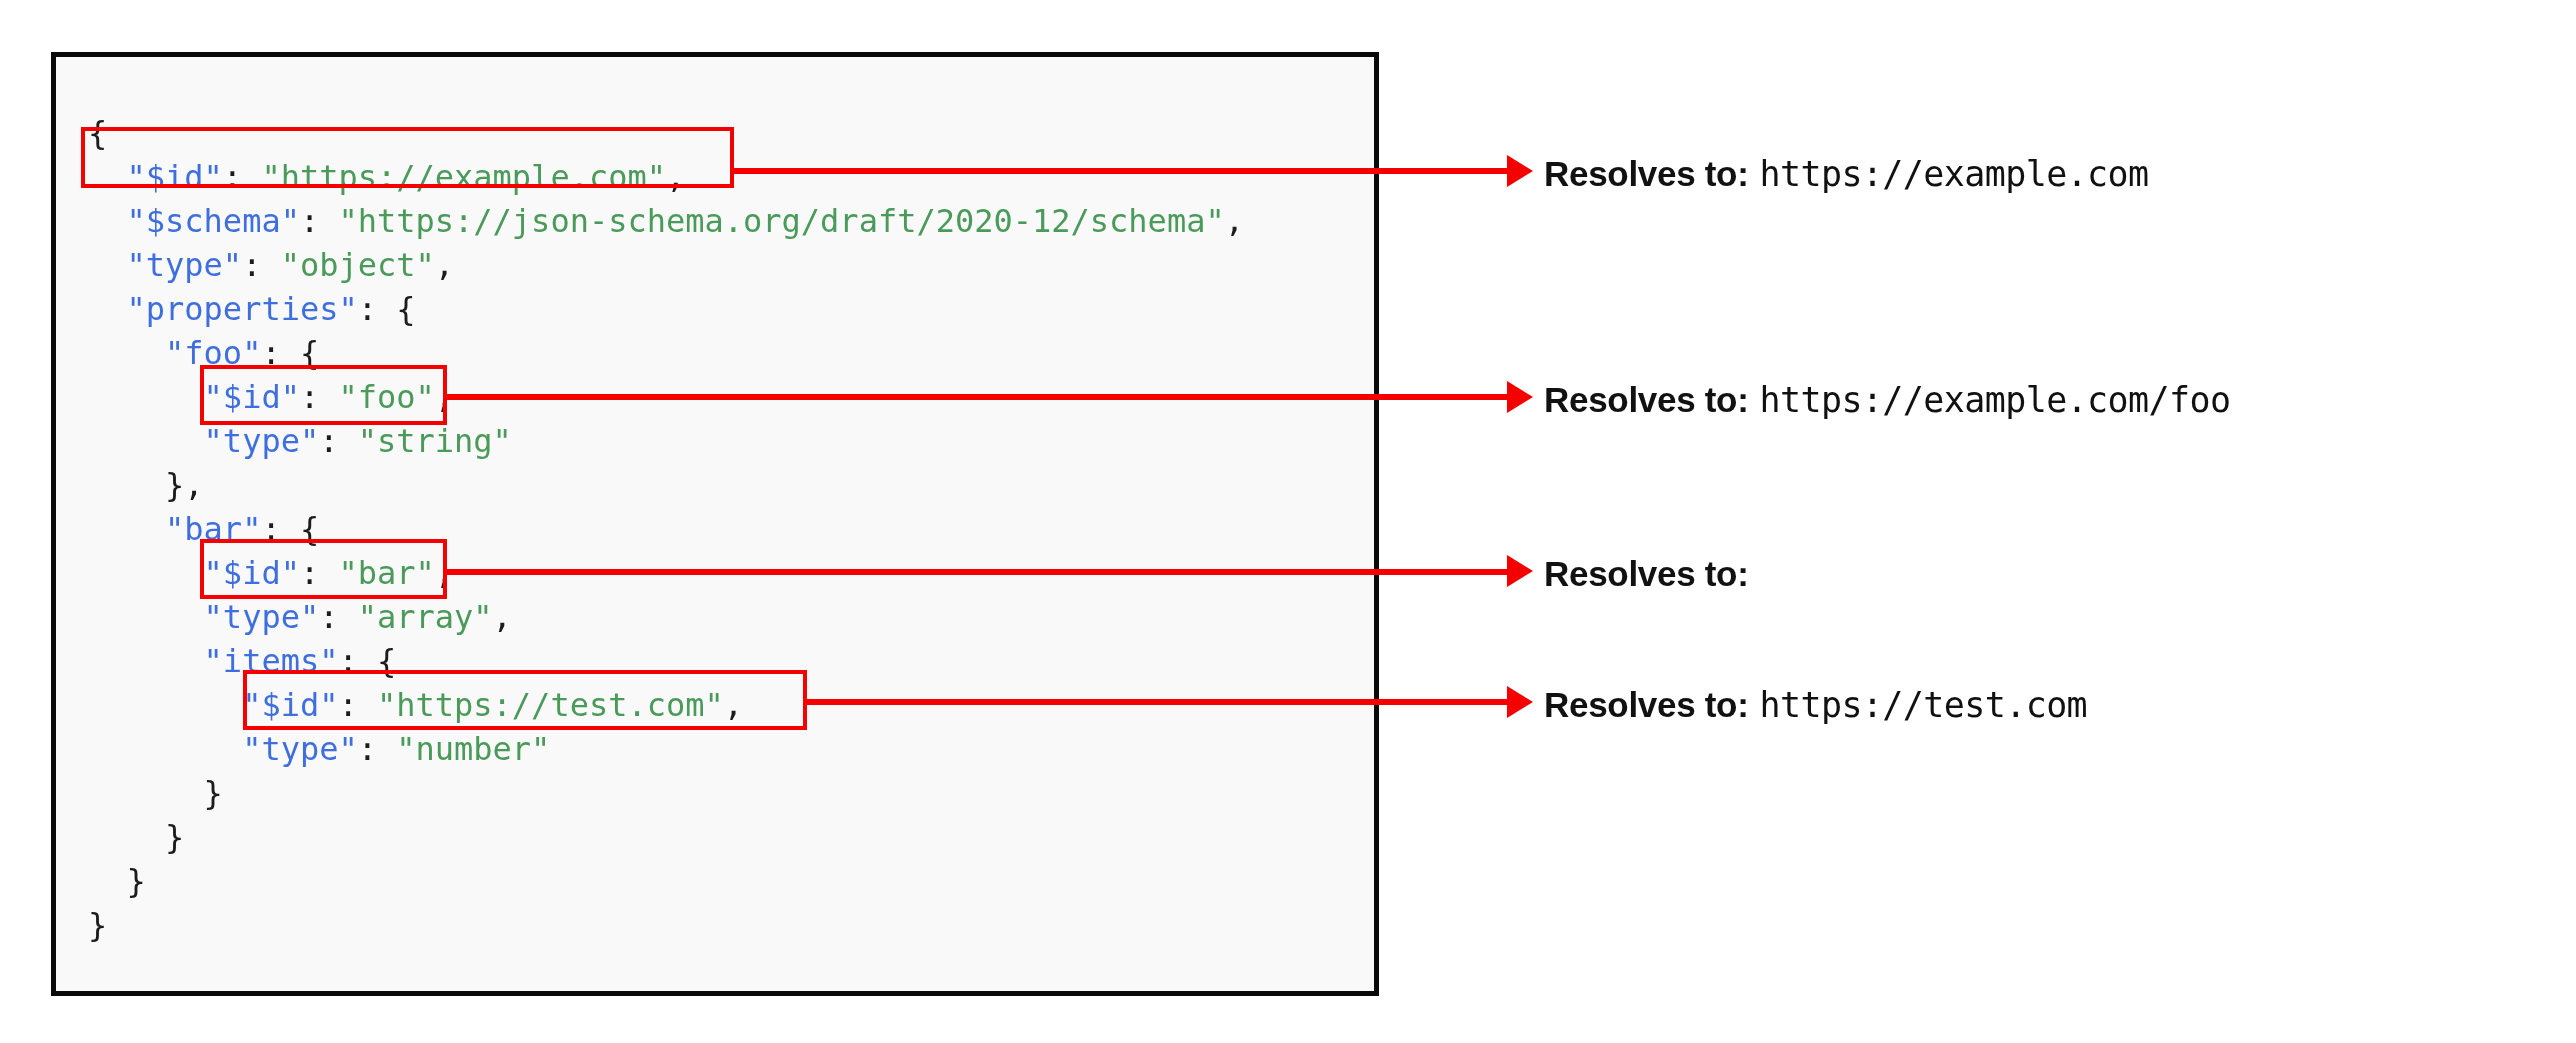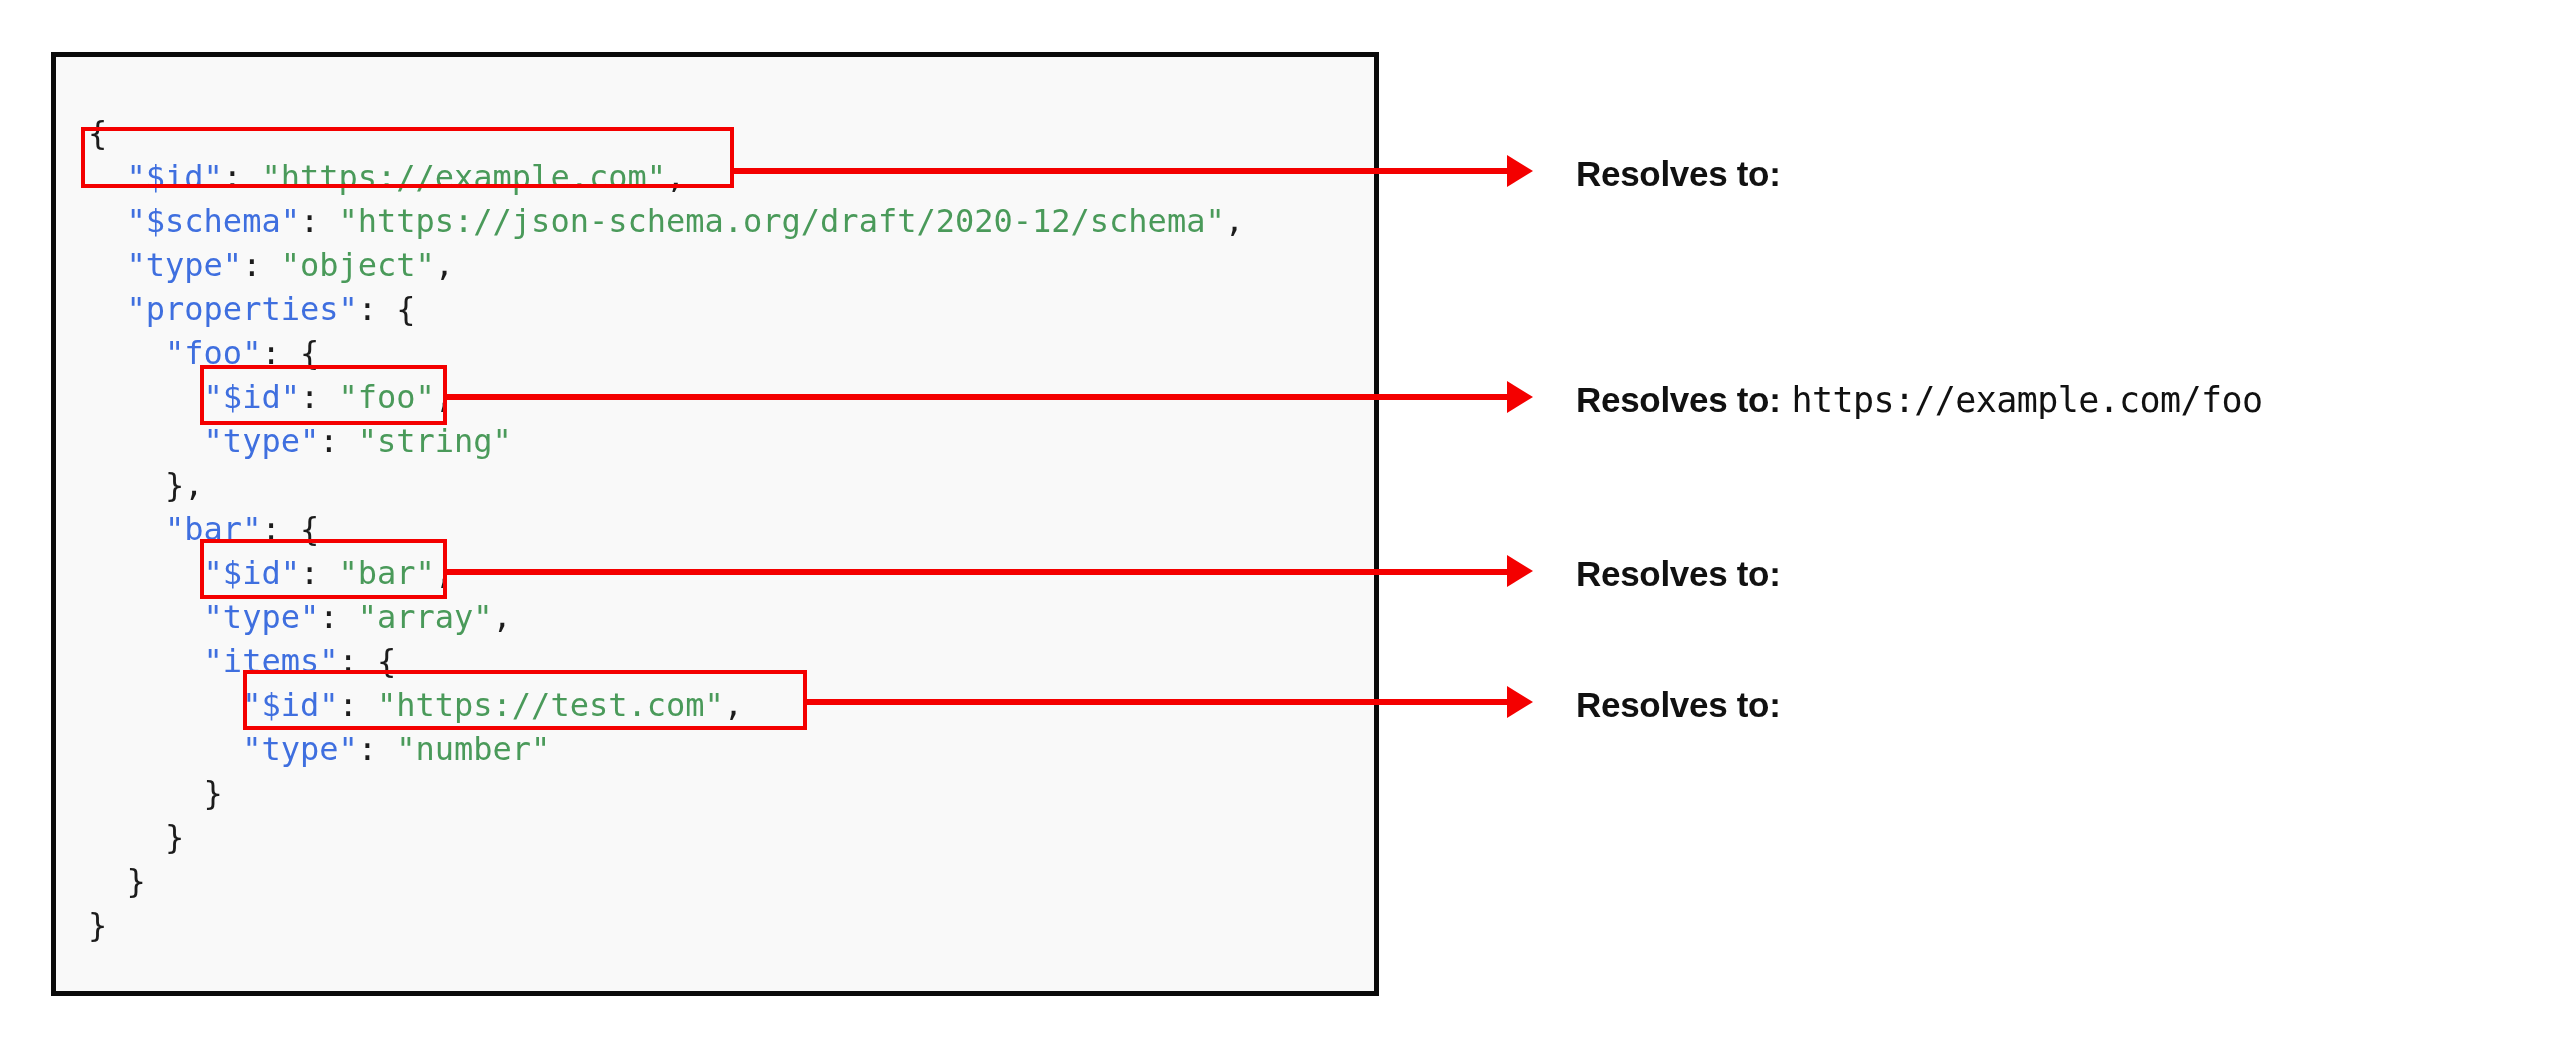--- a/index.html
+++ b/index.html
@@ -76,21 +76,20 @@
     border-bottom: 16px solid transparent;
     border-left: 26px solid #f40000;
   }
 
   
   .anno {
     position: absolute;
     white-space: nowrap;
     display: flex;
     align-items: flex-end;
-    margin-left: 32px;
   }
   .anno-label {
     font-family: "Liberation Sans", sans-serif;
     font-weight: bold;
     font-size: 35px;
     color: #111111;
     letter-spacing: -0.3px;
   }
   .anno-url {
     font-family: "DejaVu Sans Mono", "Liberation Mono", monospace;
@@ -123,27 +122,29 @@
       <div class="arrow-head" style="left: 1507px; top: 381px;"></div>
       <div class="arrow-line" style="left: 447px; top: 569px; width: 1060px;"></div>
       <div class="arrow-head" style="left: 1507px; top: 555px;"></div>
       <div class="arrow-line" style="left: 807px; top: 699px; width: 700px;"></div>
       <div class="arrow-head" style="left: 1507px; top: 686px;"></div>
     </div>
 
   <div id="annotations-layer">
       <div class="anno" style="left: 1544px; top: 154px;">
         <span class="anno-label">Resolves to:</span>
+        <span class="anno-url">https://example.com</span>
       </div>
       <div class="anno" style="left: 1544px; top: 380px;">
         <span class="anno-label">Resolves to:</span>
         <span class="anno-url">https://example.com/foo</span>
       </div>
       <div class="anno" style="left: 1544px; top: 554px;">
         <span class="anno-label">Resolves to:</span>
       </div>
       <div class="anno" style="left: 1544px; top: 685px;">
         <span class="anno-label">Resolves to:</span>
+        <span class="anno-url">https://test.com</span>
       </div>
     </div>
 
 </div>
 
 
 </body></html>

